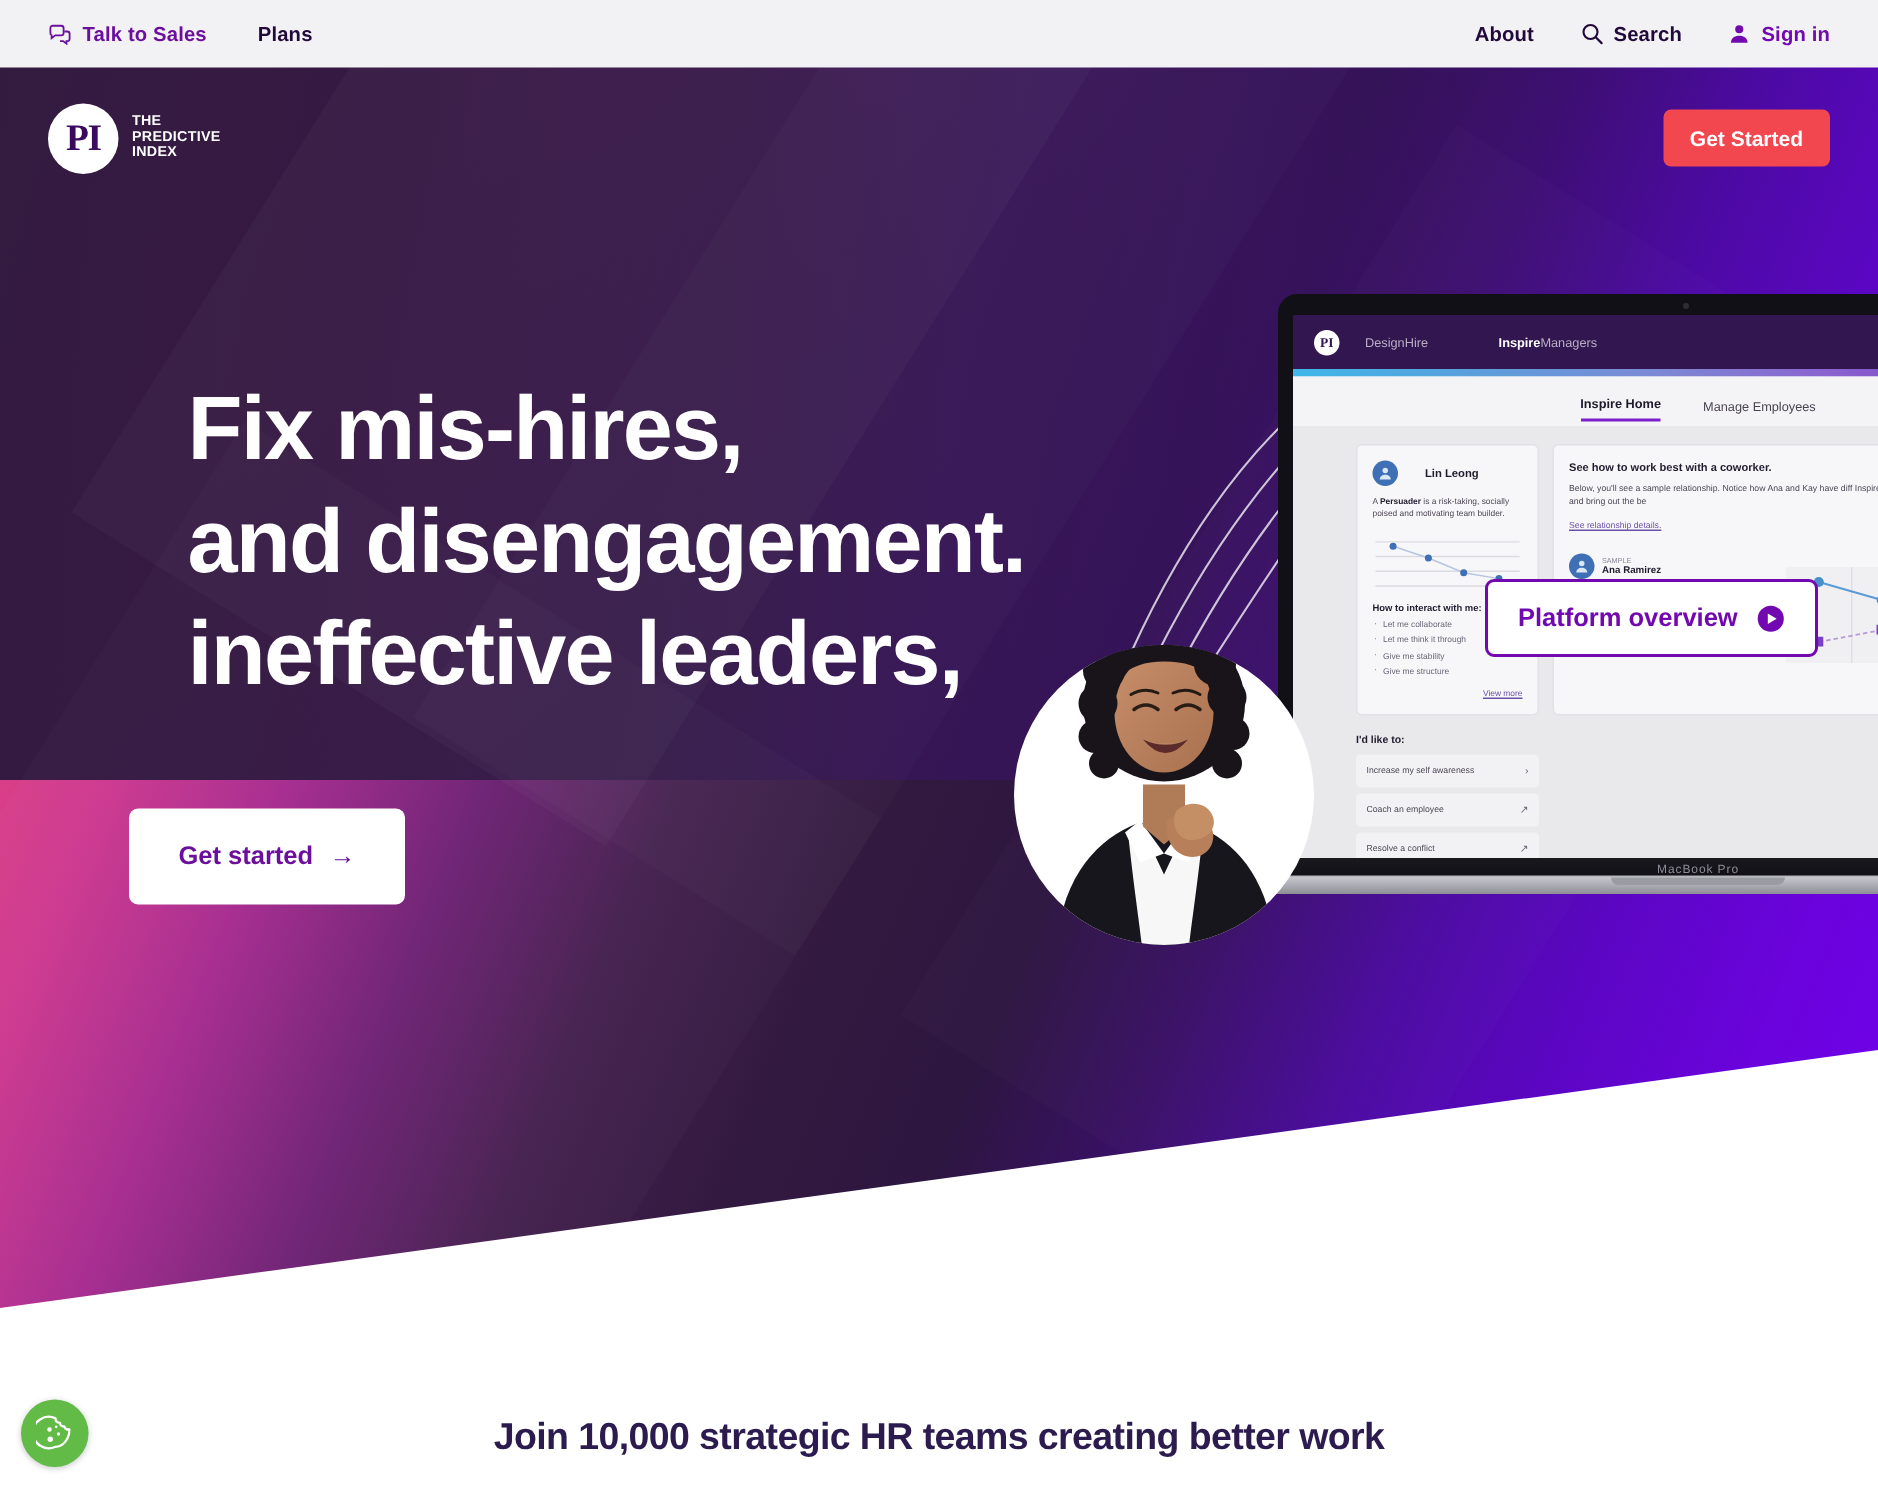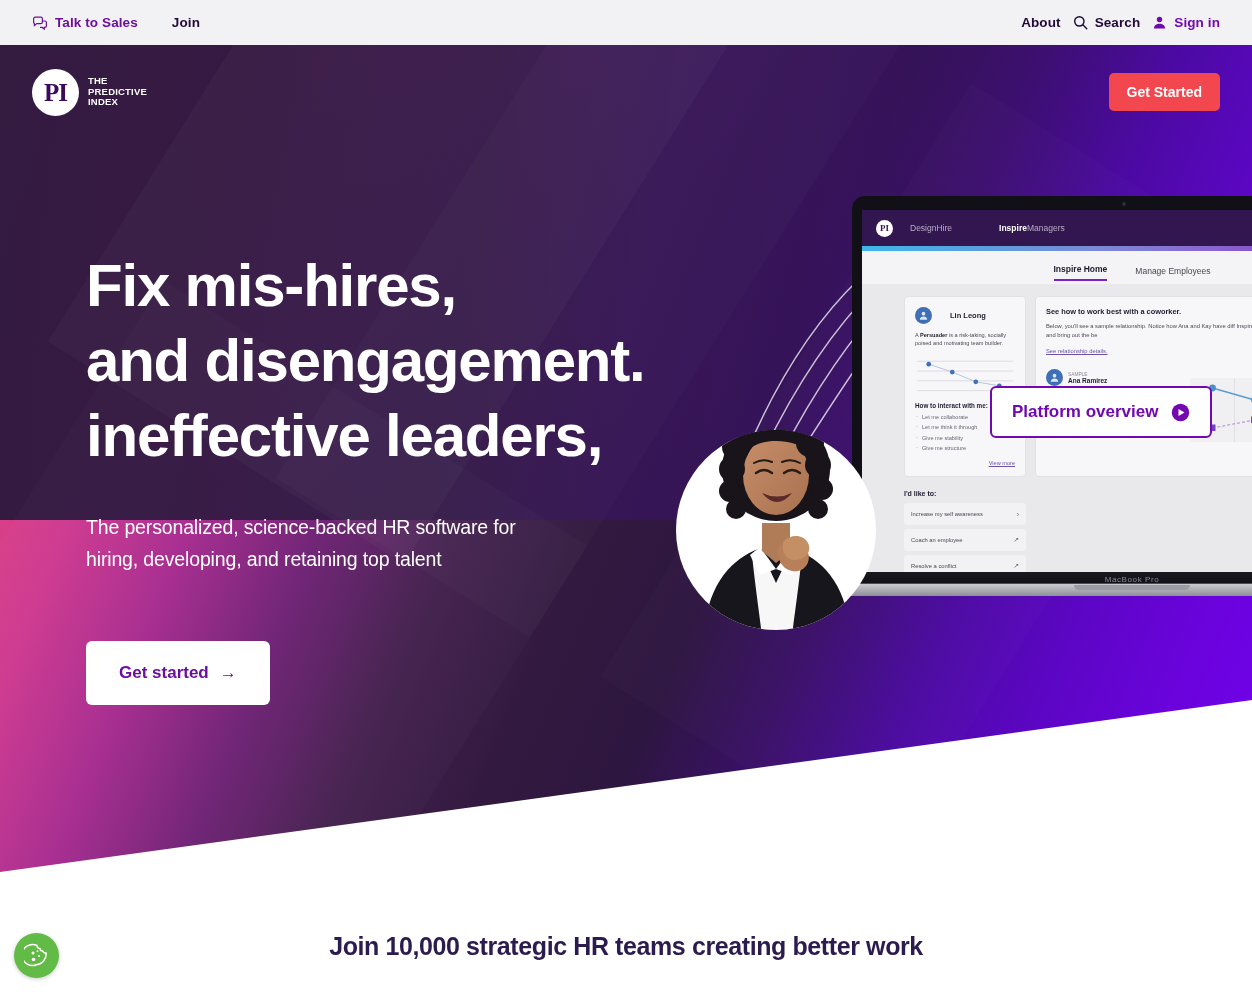--- a/index.html
+++ b/index.html
@@ -12,21 +12,21 @@
 
   
   .utility-bar {
     position: absolute; top: 0; left: 0;
     width: 1252px; height: 45px;
     background: #f2f2f4;
     display: flex; align-items: center;
     z-index: 40;
   }
   .util-left { display: flex; align-items: center; gap: 34px; padding-left: 32px; }
-  .util-right { display: flex; align-items: center; gap: 12px; margin-left: auto; padding-right: 32px; }
+  .util-right { display: flex; align-items: center; gap: 31px; margin-left: auto; padding-right: 32px; }
   .util-link {
     font-size: 13.5px; font-weight: bold; color: #21093a;
     text-decoration: none; letter-spacing: 0.1px;
     display: flex; align-items: center; gap: 7px; cursor: pointer;
   }
   .util-link.purple { color: #6b0f9c; }
   .util-link.purple2 { color: #7209b0; }
   .ic { display: inline-block; line-height: 0; }
 
   
@@ -116,21 +116,21 @@
     font-size: 14px; font-weight: bold;
     border: none; border-radius: 5px;
     padding: 11px 18px; cursor: pointer;
     font-family: "Liberation Sans", sans-serif;
   }
 
   
   .hero-copy { position: absolute; top: 248px; left: 86px; width: 640px; z-index: 25; }
   .hero-title {
     color: #ffffff; font-size: 60px; font-weight: bold;
-    line-height: 75px; letter-spacing: -1.2px;
+    line-height: 75px; letter-spacing: -1.2px; margin-left: 39px;
   }
   .hero-sub {
     color: #ffffff; font-size: 19.5px; line-height: 32px;
     margin-top: 38px; max-width: 510px; letter-spacing: -0.15px;
   }
   .btn-hero {
     display: inline-flex; align-items: center; gap: 11px;
     margin-top: 66px;
     background: #ffffff; color: #6b0f9c;
     font-size: 17px; font-weight: bold;
@@ -256,21 +256,21 @@
   }
 
   
   .proof {
     position: absolute; top: 900px; left: 0;
     width: 1252px; z-index: 20;
     text-align: center;
   }
   .proof-title {
     font-size: 25px; font-weight: bold; color: #2c1b4e;
-    letter-spacing: -0.4px; margin-top: 32px;
+    letter-spacing: -0.4px; margin-top: 44px;
   }
   .logo-row {
     display: flex; align-items: center; justify-content: center;
     gap: 80px; margin-top: 42px; padding: 0 60px;
   }
   .logo-item {
     font-size: 30px; font-weight: bold; color: #141414;
     letter-spacing: 1px; white-space: nowrap;
   }
 
@@ -491,42 +491,38 @@
     <polygon points="9.5,7.5 17,12 9.5,16.5" fill="#ffffff"></polygon>
   </svg>
 </div>
 
 <div class="hero-copy">
   <h1 class="hero-title">
     <div>Fix mis-hires,</div>
     <div>and disengagement.</div>
     <div>ineffective leaders,</div>
   </h1>
-  <p class="hero-sub">
-    <span>The personalized, science-backed HR software for</span><br>
-    <span>hiring, developing, and retaining top talent</span>
-  </p>
   <button class="btn-hero">
     <span>Get started</span>
     <span>→</span>
   </button>
 </div>
 
 <div class="utility-bar">
   <div class="util-left">
     <a class="util-link purple">
       <span class="ic">
         <svg width="16" height="14" viewBox="0 0 20 17" fill="none" stroke="#6b0f9c" stroke-width="1.5">
           <path d="M2 3.2a2 2 0 012-2h7a2 2 0 012 2v4a2 2 0 01-2 2H6l-3 2.4V9.2a2 2 0 01-1-2z"></path>
           <path d="M13.6 6h2.4a2 2 0 012 2v4a2 2 0 01-2 2h-.6v2.1L12.6 14H10"></path>
         </svg>
       </span>
       <span>Talk to Sales</span>
     </a>
-    <a class="util-link">Join</a>
+    <a class="util-link">Plans</a>
   </div>
   <div class="util-right">
     <a class="util-link">About</a>
     <a class="util-link">
       <span class="ic">
         <svg width="15" height="15" viewBox="0 0 18 18" fill="none" stroke="#21093a" stroke-width="1.7">
           <circle cx="7.6" cy="7.6" r="5.6"></circle>
             <line x1="11.8" y1="11.8" x2="16.5" y2="16.5" stroke-linecap="round"></line>
         </svg>
       </span>

